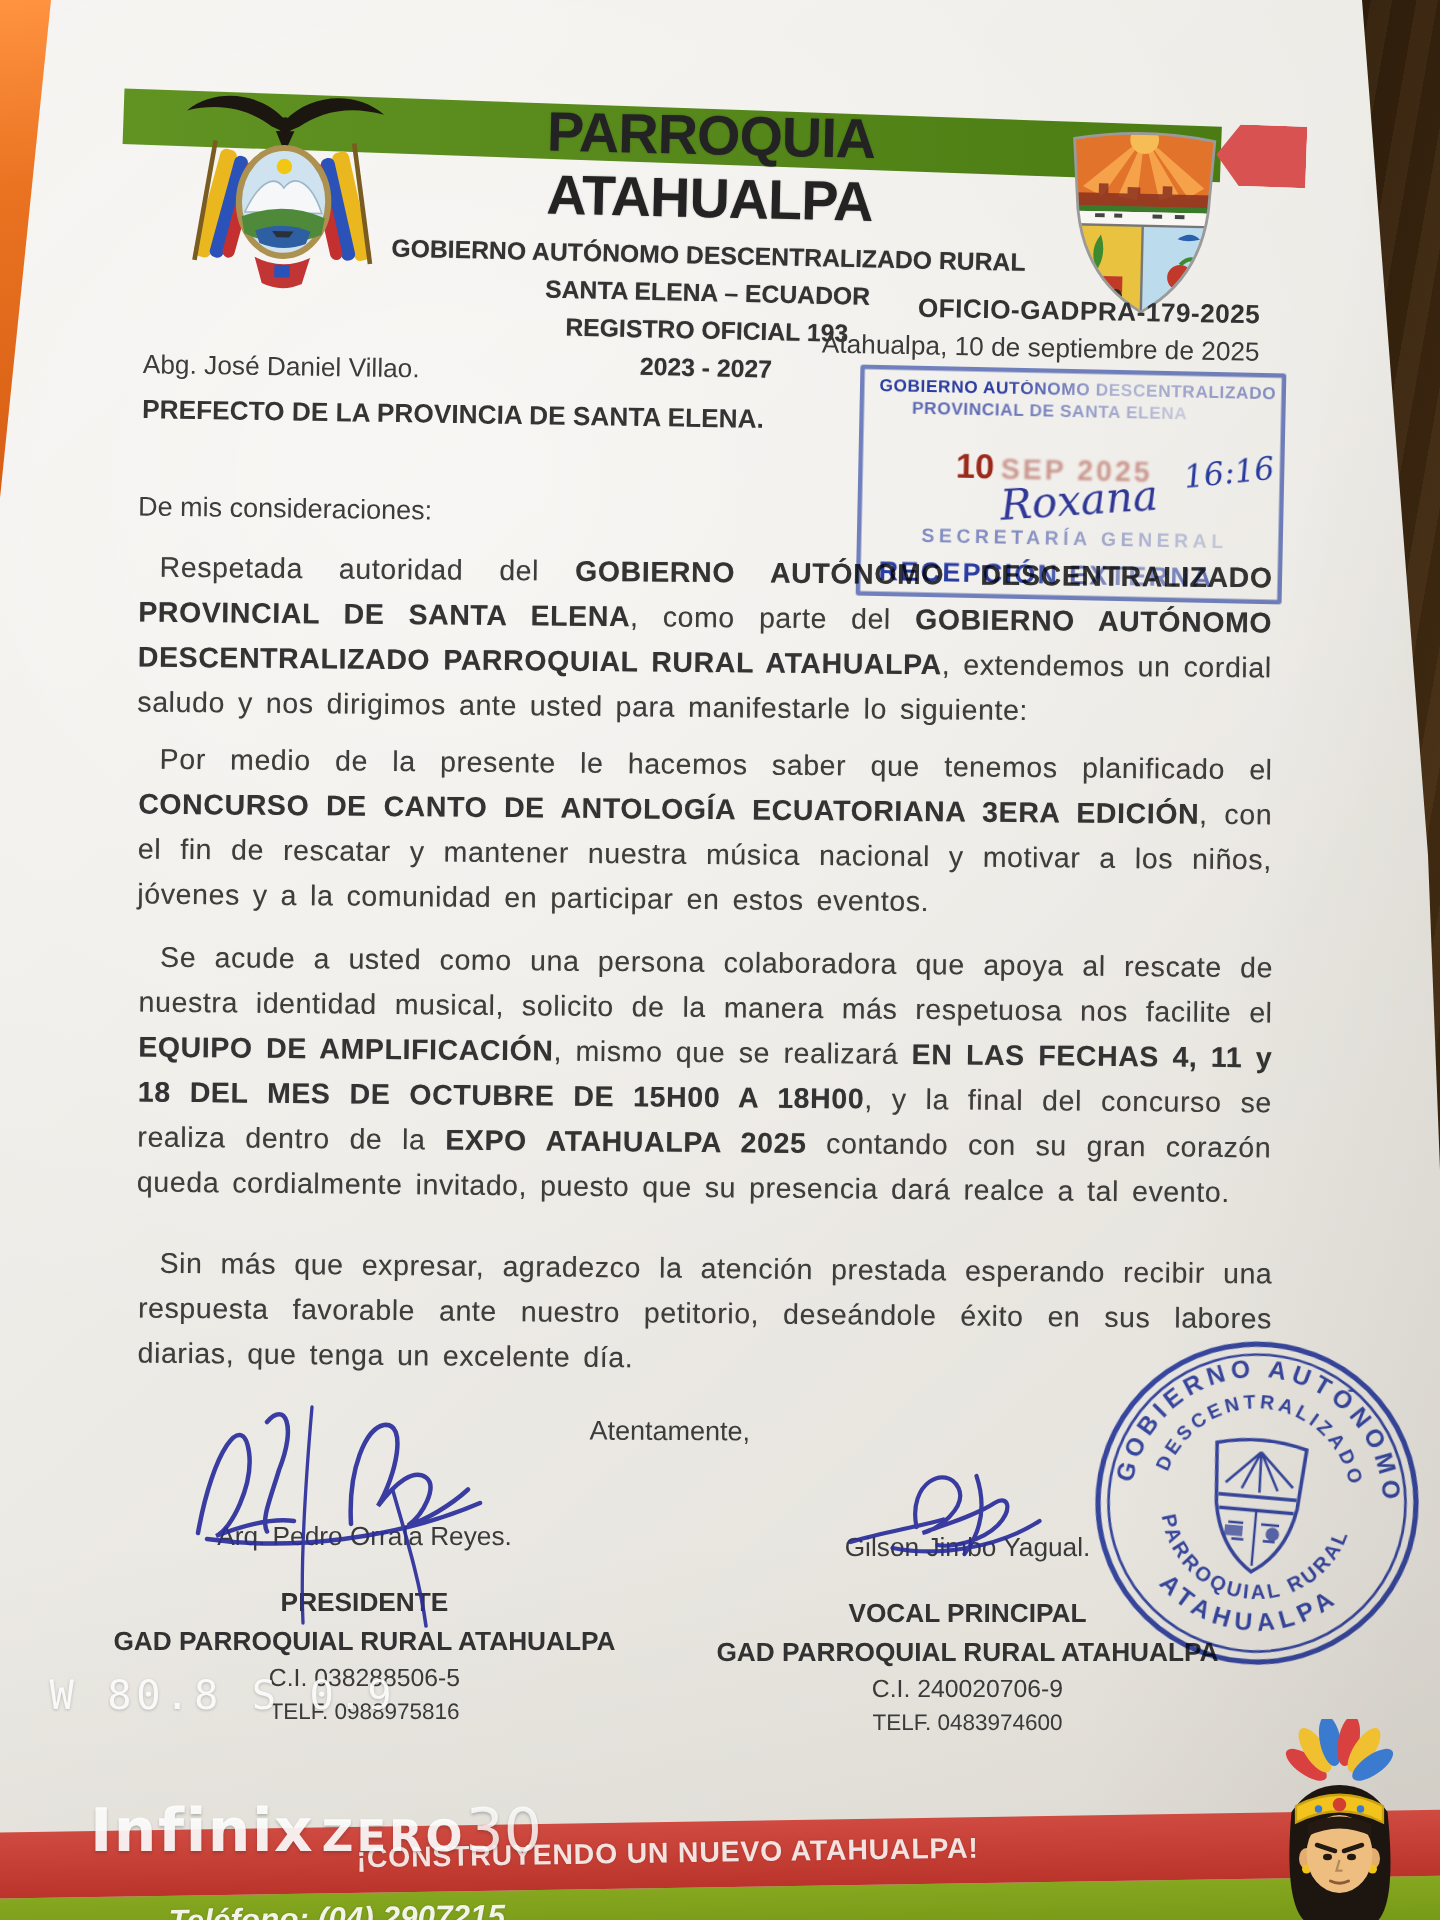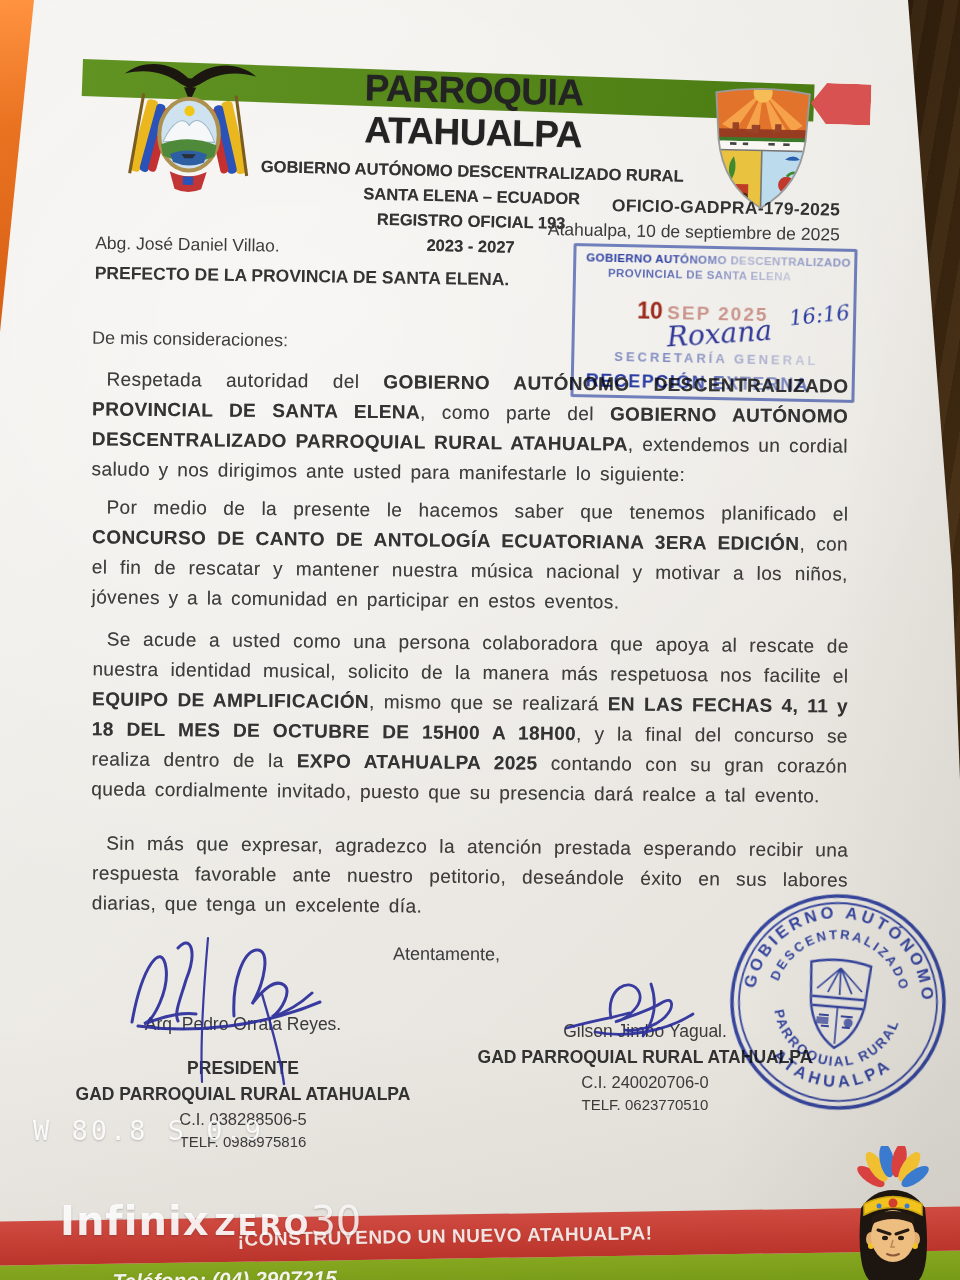--- a/index.html
+++ b/index.html
@@ -270,23 +270,24 @@
 
     <div class="sigblock sig-left">
       <div class="s-name">Arq. Pedro Orrala Reyes.</div>
       <div class="s-role">PRESIDENTE</div>
       <div class="s-org">GAD PARROQUIAL RURAL ATAHUALPA</div>
       <div class="s-ci">C.I. 038288506-5</div>
       <div class="s-tel">TELF. 0988975816</div>
     </div>
     <div class="sigblock sig-right">
       <div class="s-name">Gilson Jimbo Yagual.</div>
+      <div class="s-role">VOCAL PRINCIPAL</div>
       <div class="s-org">GAD PARROQUIAL RURAL ATAHUALPA</div>
-      <div class="s-ci">C.I. 240020706-0</div>
-      <div class="s-tel">TELF. 0623770510</div>
+      <div class="s-ci">C.I. 240020706-9</div>
+      <div class="s-tel">TELF. 0483974600</div>
     </div>
 
     <div class="footer">
       <div class="f-red">
         <div class="f-slogan">¡CONSTRUYENDO UN NUEVO ATAHUALPA!</div>
       </div>
       <div class="f-green">
         <div class="f-phone">Teléfono: (04) 2907215</div>
       </div>
     </div>

